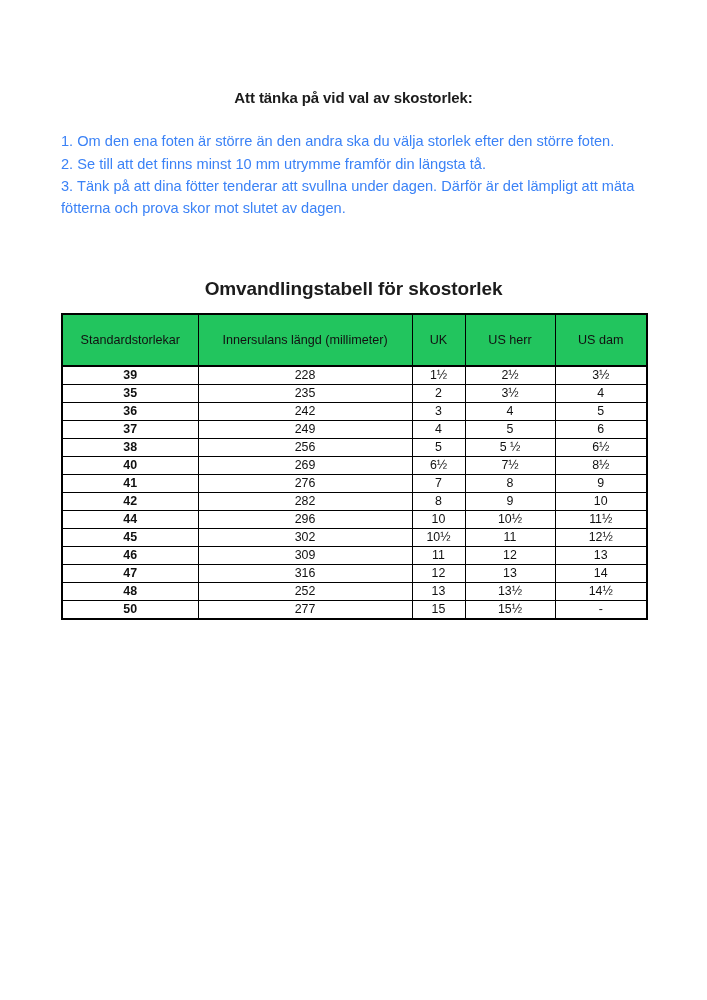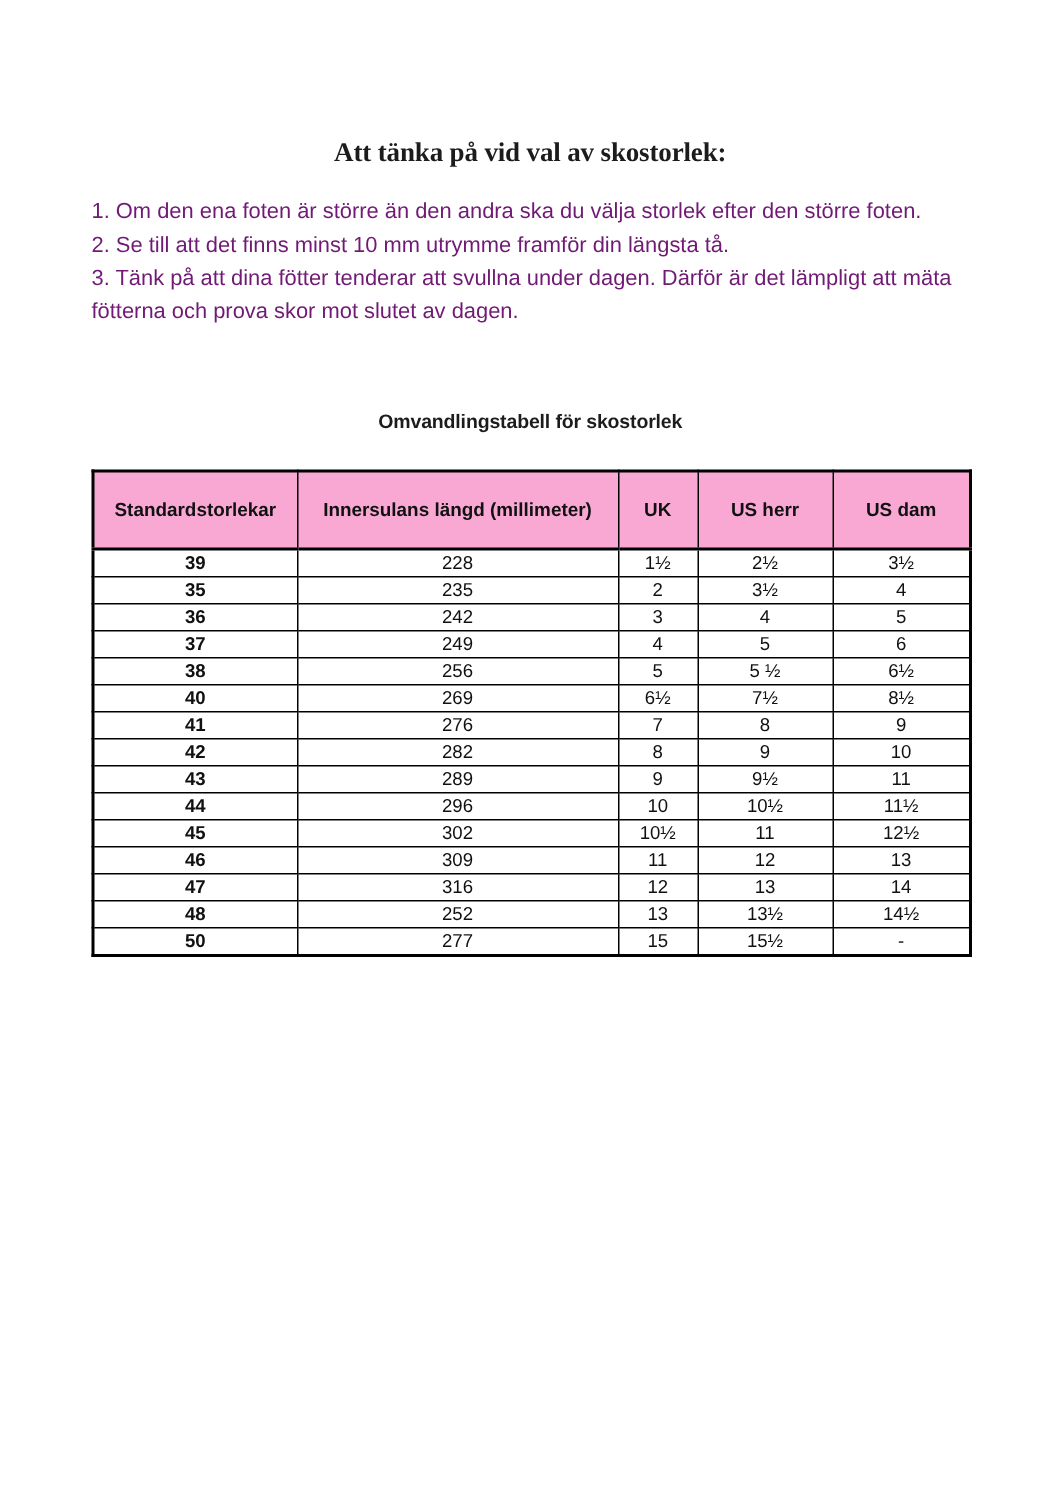--- a/index.html
+++ b/index.html
@@ -25,50 +25,49 @@
     height: 1000px;
   }
 
   
   .doc-title {
     position: absolute;
     left: 0;
     top: 79px;
     width: 707px;
     text-align: center;
-    font-size: 18px;
+    font-size: 15px;
     font-weight: bold;
     letter-spacing: -0.1px;
     color: #1c1c1c;
-    font-family: Liberation Serif, serif;
   }
 
   .section-title {
     position: absolute;
     left: 0;
     top: 262px;
     width: 707px;
     text-align: center;
-    font-size: 13px;
+    font-size: 19px;
     font-weight: bold;
     letter-spacing: -0.1px;
     color: #1c1c1c;
   }
 
   
   .tips {
     position: absolute;
     left: 61px;
     top: 131px;
     width: 586px;
   }
   .tip {
     font-size: 14.6px;
     line-height: 21.5px;
-    color: #701a75;
+    color: #3b82f6;
     margin: 0 0 1px 0;
     text-align: left;
   }
 
   
   .table-wrap {
     position: absolute;
     left: 61px;
     top: 313px;
     width: 585px;
@@ -82,22 +81,22 @@
   table.size-table th,
   table.size-table td {
     border: 1px solid #000000;
     text-align: center;
     vertical-align: middle;
     font-size: 12.4px;
     color: #111111;
     padding: 0;
   }
   table.size-table thead th {
-    background: #f9a8d4;
-    font-weight: bold;
+    background: #22c55e;
+    font-weight: normal;
     font-size: 12.6px;
     height: 50px;
     border-bottom: 2.5px solid #000000;
     margin-top: 48px;
   }
   table.size-table tbody td {
     height: 17px;
     line-height: 17px;
     background: #ffffff;
   }
@@ -196,27 +195,20 @@
             <td class="col-usw">9</td>
           </tr>
           <tr>
             <td class="col-eu">42</td>
             <td class="col-mm">282</td>
             <td class="col-uk">8</td>
             <td class="col-usm">9</td>
             <td class="col-usw">10</td>
           </tr>
           <tr>
-            <td class="col-eu">43</td>
-            <td class="col-mm">289</td>
-            <td class="col-uk">9</td>
-            <td class="col-usm">9½</td>
-            <td class="col-usw">11</td>
-          </tr>
-          <tr>
             <td class="col-eu">44</td>
             <td class="col-mm">296</td>
             <td class="col-uk">10</td>
             <td class="col-usm">10½</td>
             <td class="col-usw">11½</td>
           </tr>
           <tr>
             <td class="col-eu">45</td>
             <td class="col-mm">302</td>
             <td class="col-uk">10½</td>

